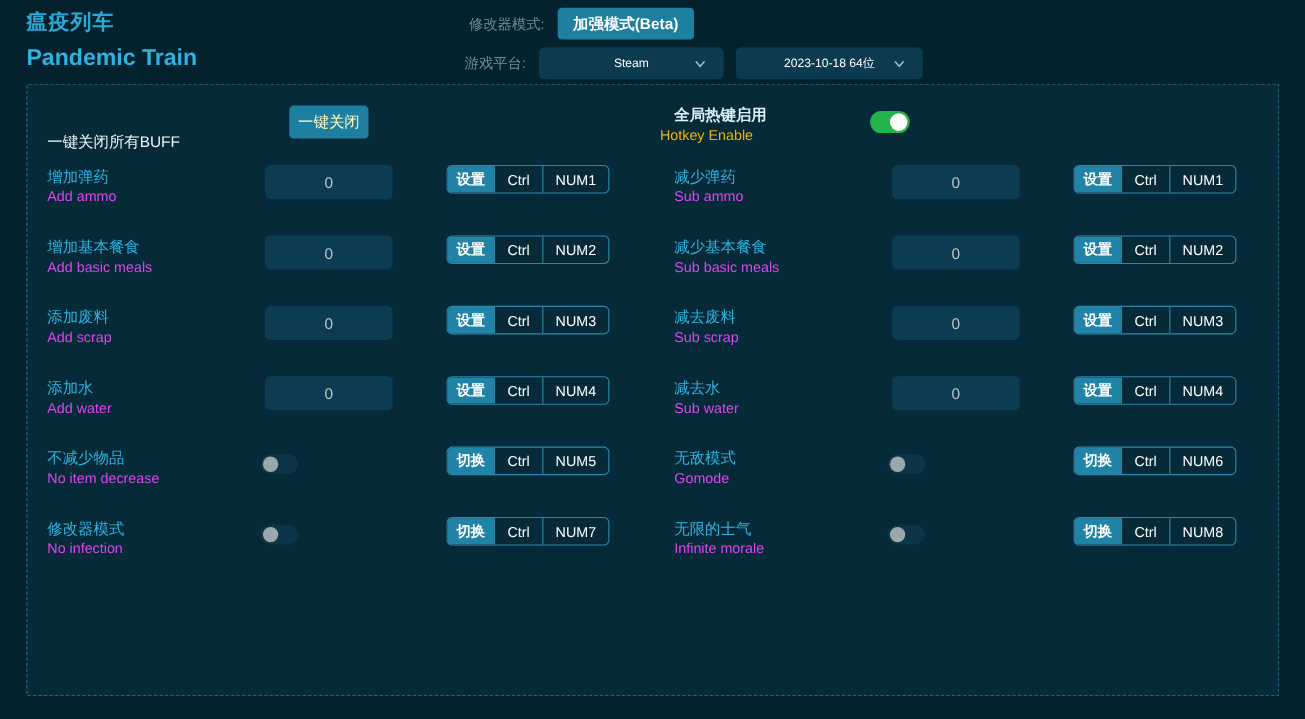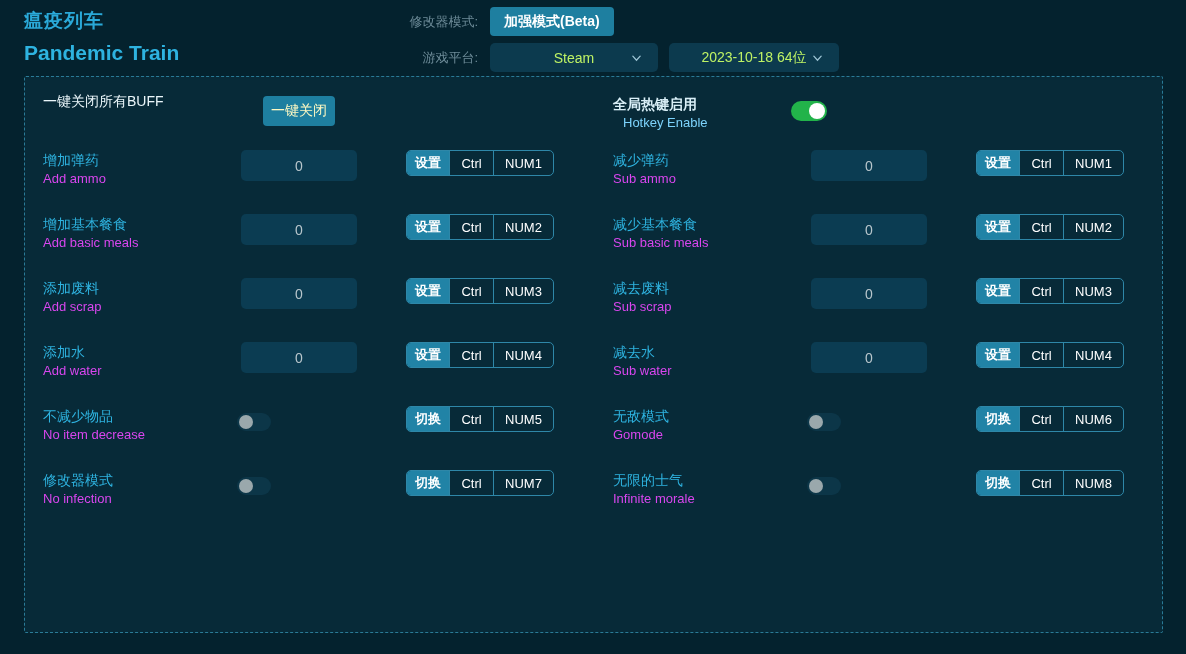--- a/index.html
+++ b/index.html
@@ -51,21 +51,21 @@
     width: 620px;
     height: 78px;
   }
 
   .hc-row {
     position: absolute;
     display: flex;
     align-items: center;
   }
 
-  .hc-row-1 { left: 0; top: 7px; }
+  .hc-row-1 { left: 17px; top: 7px; }
   .hc-row-2 { left: 0; top: 43px; }
 
   .hc-label {
     font-size: 13px;
     color: #6e8c99;
     width: 82px;
     text-align: right;
     margin-right: 12px;
   }
 
@@ -87,22 +87,22 @@
     background: #0c3a4e;
     border: none;
     border-radius: 5px;
     height: 29px;
     width: 168px;
     display: flex;
     align-items: center;
     justify-content: center;
     position: relative;
     cursor: pointer;
-    color: #bef264;
-    font-size: 14px;
+    color: #ffffff;
+    font-size: 11px;
   }
 
   .select-box .sel-text {
     display: block;
   }
 
   .chev {
     position: absolute;
     right: 16px;
     top: 50%;
@@ -171,41 +171,41 @@
     font-size: 13px;
     color: #d946ef;
     line-height: 18px;
     white-space: nowrap;
   }
 
   
   .head-label-single {
     position: absolute;
     left: 18px;
-    top: 4px;
+    top: 32px;
     font-size: 14px;
     color: #eaf6fa;
     white-space: nowrap;
   }
 
   .head-label-cn {
     position: absolute;
     left: 18px;
     top: 7px;
     font-size: 14px;
     font-weight: bold;
     color: #d9eff7;
     white-space: nowrap;
   }
   .head-label-en {
     position: absolute;
-    left: 28px;
+    left: 5px;
     top: 26px;
     font-size: 13px;
-    color: #7dd3fc;
+    color: #eab308;
     white-space: nowrap;
   }
 
   .close-all-btn {
     position: absolute;
     left: 238px;
     top: 7px;
     background: #1e7fa0;
     color: #fef9c3;
     font-size: 14px;

